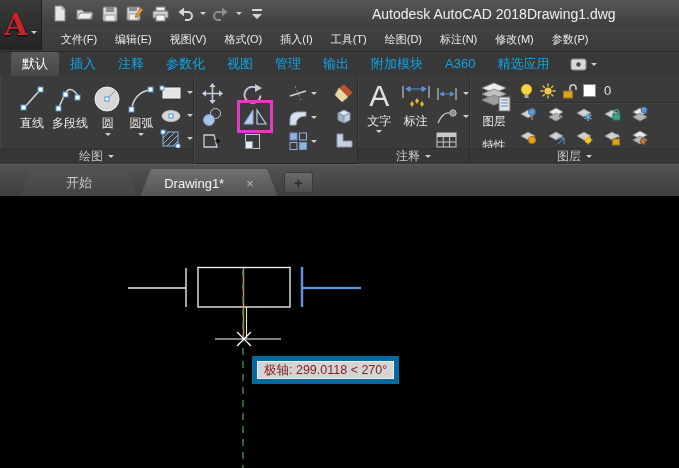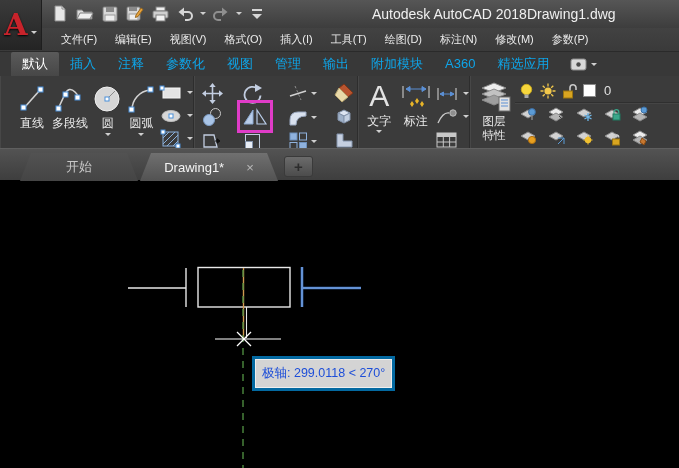--- a/index.html
+++ b/index.html
@@ -43,34 +43,34 @@
   .cellgrid{display:grid;grid-template-columns:40px 46px 46px 34px;grid-auto-rows:24px;
     padding:5px 0 0 8px;row-gap:0;}
   .cell{display:flex;align-items:center;gap:3px;position:relative;}
   .hl-box{position:absolute;left:-5px;top:-5px;width:36px;height:33px;border:3px solid #e03cc8;z-index:3;}
   .lcombo{display:flex;align-items:center;gap:6px;height:24px;padding-left:4px;
     border-bottom:1px solid #2f2f2f;box-shadow:0 1px 0 #454545;}
   .lcombo .zero{color:#e0e0e0;font-size:13px;margin-left:2px;}
   .lrow{display:flex;align-items:center;gap:9px;height:23px;padding-left:4px;}
   .swatch{width:13px;height:13px;background:#fff;border:1px solid #8a8a8a;}
   
-  .doctabs{position:absolute;left:0;top:148px;width:679px;height:32px;
+  .doctabs{position:absolute;left:0;top:164px;width:679px;height:32px;
     background:linear-gradient(#535353,#3e3e3e);border-top:1px solid #5f5f5f;}
   .dtab{position:absolute;top:4px;height:28px;display:flex;align-items:center;justify-content:center;
     clip-path:polygon(11px 0,calc(100% - 11px) 0,100% 100%,0 100%);font-size:13px;cursor:default;}
   .dtab.start{left:20px;width:118px;background:linear-gradient(#525252,#444);color:#c9c9c9;}
   .dtab.active{left:140px;width:138px;background:linear-gradient(#707070,#525252);color:#f5f5f5;gap:22px;}
   .dtab .x{color:#b9b9b9;font-size:13px;}
   .newtab{position:absolute;left:284px;top:7px;width:29px;height:21px;border-radius:3px;
     background:linear-gradient(#6b6b6b,#4c4c4c);color:#2c2c2c;font-weight:bold;font-size:15px;
     display:flex;align-items:center;justify-content:center;border:1px solid #3a3a3a;}
   
   .canvas{position:absolute;left:0;top:196px;width:679px;height:272px;background:#000;}
-  .tooltip{position:absolute;left:252px;top:160px;height:35px;background:#d4d4d4;
-    border:3px solid #0369a1;box-shadow:inset 0 0 0 1px #efefef;color:#1d4ed8;font-size:12.5px;
+  .tooltip{position:absolute;left:252px;top:160px;height:28px;background:#d4d4d4;
+    border:5px solid #0369a1;box-shadow:inset 0 0 0 1px #efefef;color:#7f1d1d;font-size:12.5px;
     display:flex;align-items:center;padding:0 7px;white-space:nowrap;}
   svg{display:block;}
 </style>
 </head>
 <body>
 
 <div class="titlebar">
   <div class="qat">
     <span class="qbtn">
       <svg width="16" height="17">
@@ -378,21 +378,21 @@
         <svg width="36" height="32">
           <g transform="translate(2,0)">
             <polygon points="4,7 16,2 28,7 16,12" fill="#ededed" stroke="#8a8a8a"></polygon>
             <polygon points="4,13 16,8 28,13 16,18" fill="#c2c2c2" stroke="#8a8a8a"></polygon>
             <polygon points="4,19 16,14 28,19 16,24" fill="#9e9e9e" stroke="#8a8a8a"></polygon>
           </g>
           <rect x="23" y="16" width="11" height="14" fill="#e2e2e2" stroke="#6f6f6f"></rect>
           <path d="M25,19 h7 M25,22 h7 M25,25 h7" stroke="#5b8fd4"></path>
         </svg>
         <span class="lbl" style="line-height:12px;font-size:11.5px;">图层</span>
-        <span class="lbl" style="line-height:12px;font-size:11.5px;margin-top:2px;">特性</span>
+        <span class="lbl" style="line-height:12px;font-size:11.5px;margin-top:12px;">特性</span>
       </div>
       <div style="flex:1;display:flex;flex-direction:column;">
         <div class="lcombo">
           <svg width="15" height="16">
             <circle cx="7.5" cy="6.5" r="5.2" fill="#f6d63c" stroke="#c8a820"></circle>
             <rect x="5.5" y="11.5" width="4" height="3.5" fill="#a8a8a8"></rect>
           </svg>
           <svg width="16" height="16">
             <circle cx="8" cy="8" r="3.6" fill="#f2c84b"></circle>
             <g stroke="#f2c84b" stroke-width="1.3">

